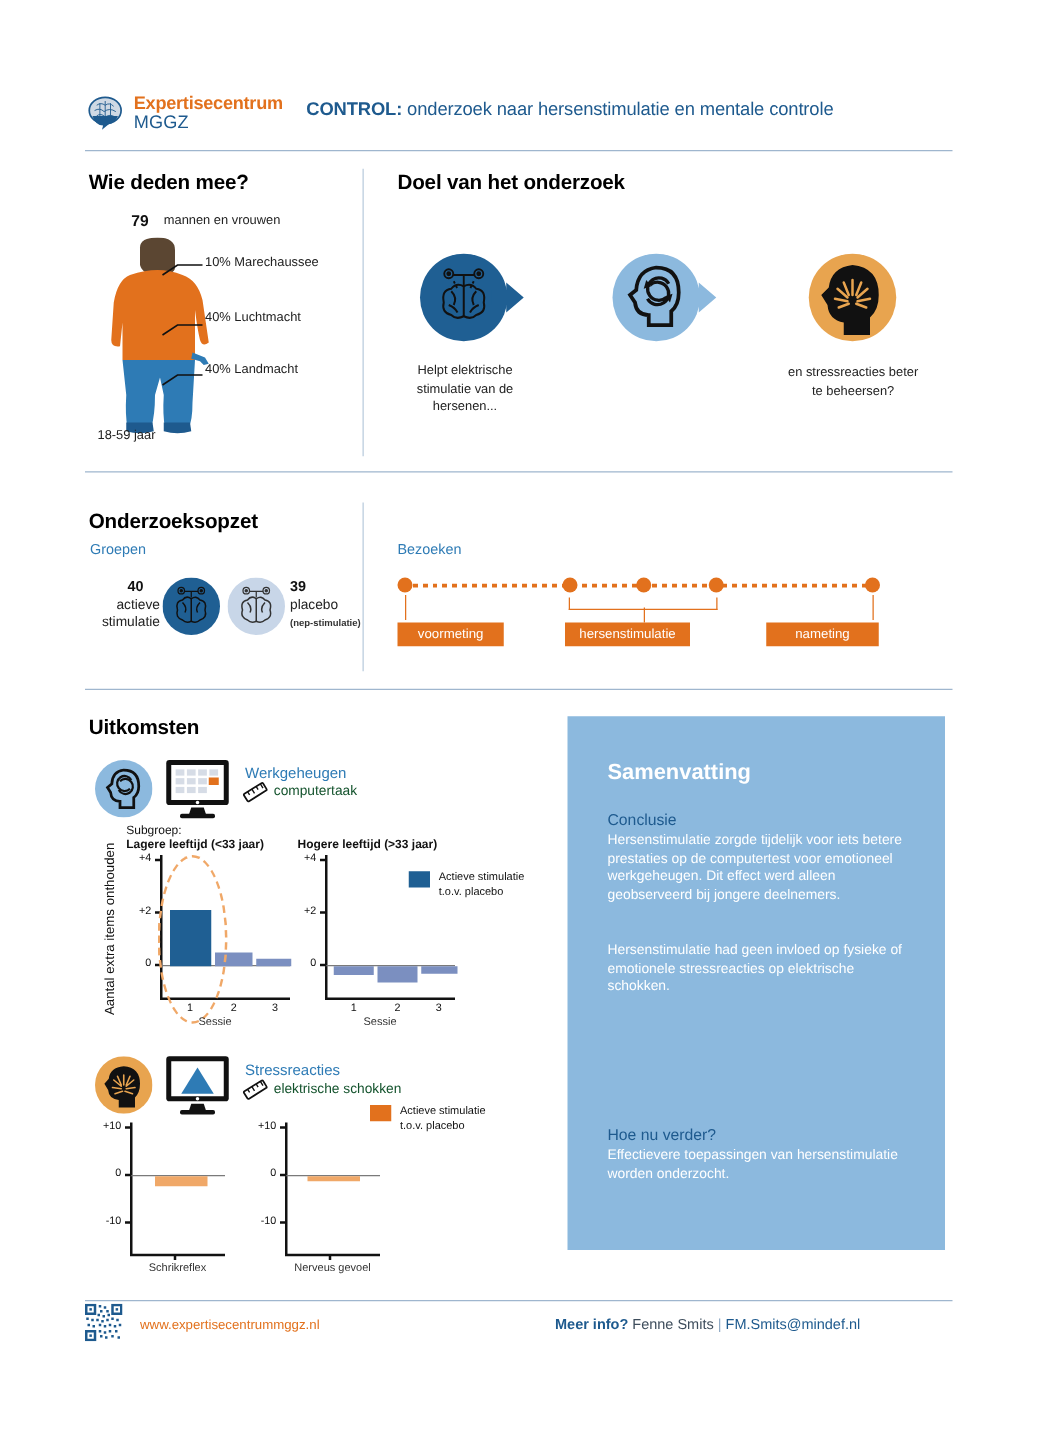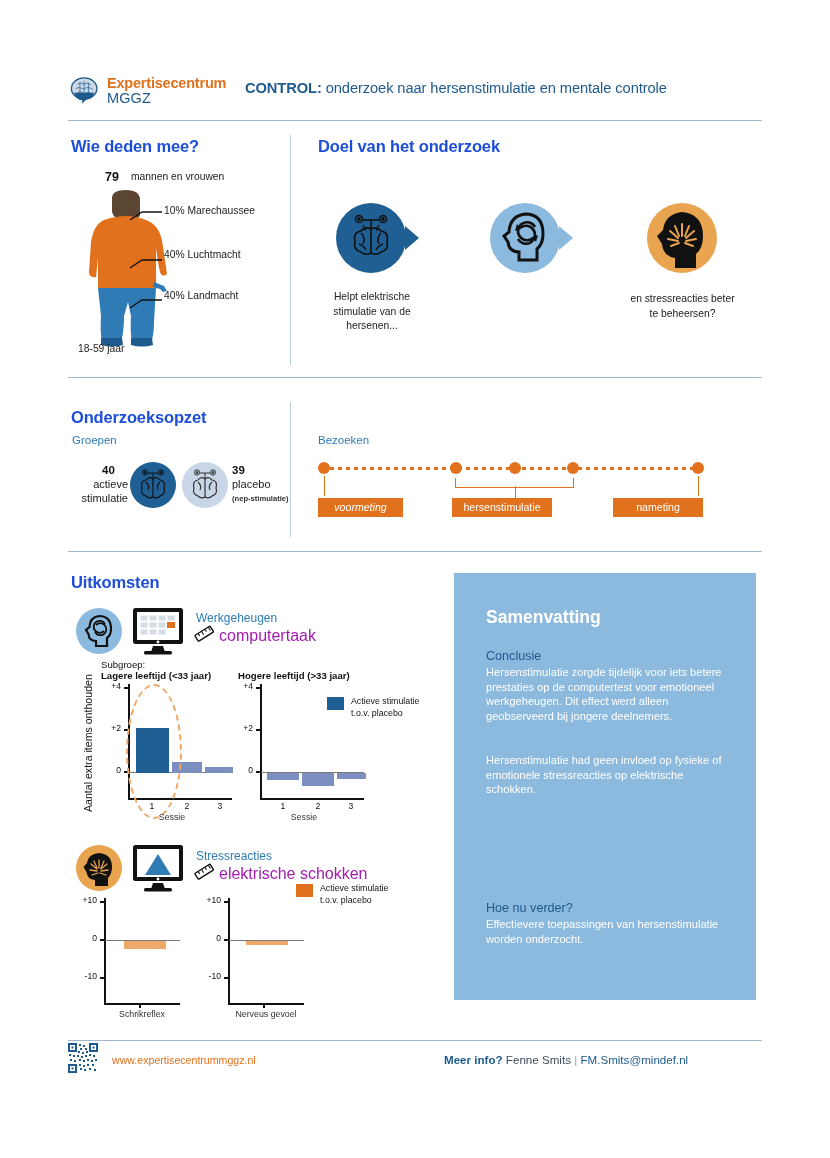--- a/index.html
+++ b/index.html
@@ -11,21 +11,21 @@
   .logo{position:absolute;left:0;top:2px;width:160px;height:42px;display:flex;align-items:center;gap:5px;}
   .logo-mark{width:34px;height:34px;flex:0 0 34px;}
   .logo-text{display:flex;flex-direction:column;line-height:1.02;}
   .logo-l1{color:#E2711D;font-size:14.5px;font-weight:bold;letter-spacing:-.2px;}
   .logo-l2{color:#1E5A8E;font-size:14.5px;letter-spacing:.1px;}
   .header-title{position:absolute;left:177px;top:12px;font-size:14.7px;color:#1E5A8E;letter-spacing:-.1px;white-space:nowrap;}
   .header-title b{font-weight:bold;}
   .rule{position:absolute;height:1px;background:#9FB6CE;}
 
   
-  .h2{color:#1d4ed8;font-size:16.5px;font-weight:bold;letter-spacing:-.15px;}
+  .h2{color:#000000;font-size:16.5px;font-weight:bold;letter-spacing:-.15px;}
   .h3{color:#2E7BB5;font-size:11.5px;}
 
   .vdiv{position:absolute;width:1px;background:#B9CBDD;}
 
   
   .p-count{position:absolute;font-weight:bold;font-size:12.5px;color:#111;}
   .p-countlbl{position:absolute;font-size:10.3px;color:#222;}
   .p-age{position:absolute;font-size:10.3px;color:#222;}
   .p-lbl{position:absolute;font-size:10.3px;color:#222;white-space:nowrap;}
 
@@ -37,21 +37,21 @@
   .grp-txt{position:absolute;font-size:11px;color:#222;line-height:1.25;}
   .grp-sub{position:absolute;font-size:7.6px;color:#333;font-weight:bold;text-align:right;}
   .tl-dot{position:absolute;width:12px;height:12px;border-radius:50%;background:#E2711D;}
   .tl-dash{position:absolute;height:3px;background-image:repeating-linear-gradient(to right,#E2711D 0 4px,transparent 4px 8px);}
   .tl-tick{position:absolute;width:1.6px;background:#E2711D;}
   .tl-chip{position:absolute;background:#E2711D;color:#fff;font-size:10.6px;text-align:center;padding:3px 0 4px;white-space:nowrap;}
   .tl-brk{position:absolute;border:1.6px solid #E2711D;border-top:none;}
 
   
   .out-title{position:absolute;color:#2E7BB5;font-size:12px;}
-  .out-sub{position:absolute;color:#a21caf;font-size:16px;}
+  .out-sub{position:absolute;color:#14532d;font-size:11px;}
   .chart-head{position:absolute;font-size:9.6px;color:#111;font-weight:bold;white-space:nowrap;}
   .chart-pre{position:absolute;font-size:9.6px;color:#111;}
   .ylabel{position:absolute;font-size:10.6px;color:#111;transform-origin:0 0;transform:rotate(-90deg);white-space:nowrap;}
   .axis-v{position:absolute;width:2.4px;background:#111;}
   .axis-h{position:absolute;height:2.4px;background:#111;}
   .zero-line{position:absolute;height:1.4px;background:#7a7a7a;}
   .tickmark{position:absolute;width:5px;height:2.2px;background:#111;}
   .ticklbl{position:absolute;font-size:8.6px;color:#111;text-align:right;}
   .xlbl{position:absolute;font-size:8.6px;color:#111;text-align:center;}
   .xcap{position:absolute;font-size:8.8px;color:#333;text-align:center;}
@@ -228,21 +228,21 @@
     <div class="tl-dot" style="left:450px;top:462px;"></div>
     <div class="tl-dot" style="left:509px;top:462px;"></div>
     <div class="tl-dot" style="left:567px;top:462px;"></div>
     <div class="tl-dot" style="left:692px;top:462px;"></div>
 
     <div class="tl-tick" style="left:323.5px;top:476px;height:20px;"></div>
     <div class="tl-brk" style="left:455px;top:478px;width:117px;height:9px;"></div>
     <div class="tl-tick" style="left:514.5px;top:486px;height:12px;"></div>
     <div class="tl-tick" style="left:697.5px;top:476px;height:20px;"></div>
 
-    <div class="tl-chip" style="left:318px;top:498px;width:85px;font-style:italic;">voormeting</div>
+    <div class="tl-chip" style="left:318px;top:498px;width:85px;">voormeting</div>
     <div class="tl-chip" style="left:452px;top:498px;width:100px;">hersenstimulatie</div>
     <div class="tl-chip" style="left:613px;top:498px;width:90px;">nameting</div>
   </div>
 
   <div class="rule" style="left:68px;top:551px;width:694px;"></div>
 
   <div class="h2" style="position:absolute;left:71px;top:573px;">Uitkomsten</div>
 
   <svg style="position:absolute;left:76px;top:608px;width:46px;height:46px;" viewBox="0 0 46 46">
     <circle cx="23" cy="23" r="23" fill="#8CB9DE"></circle>

